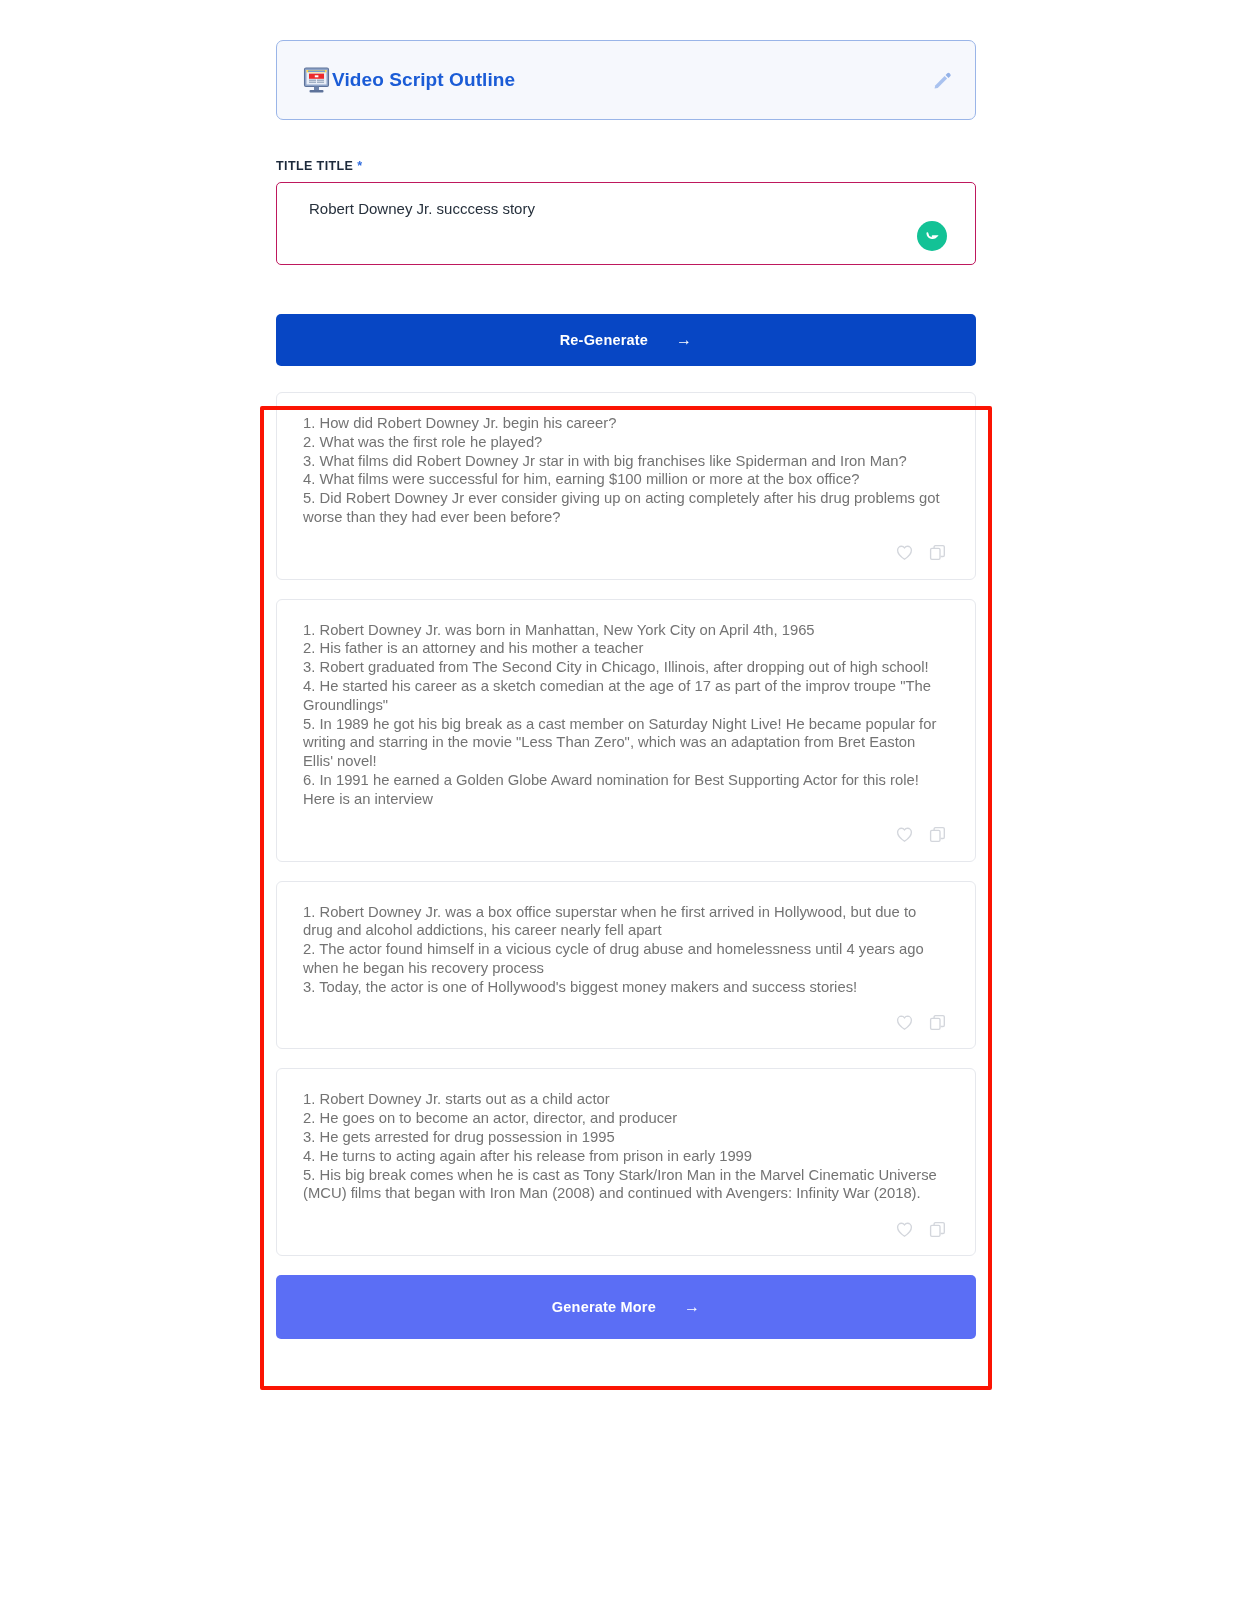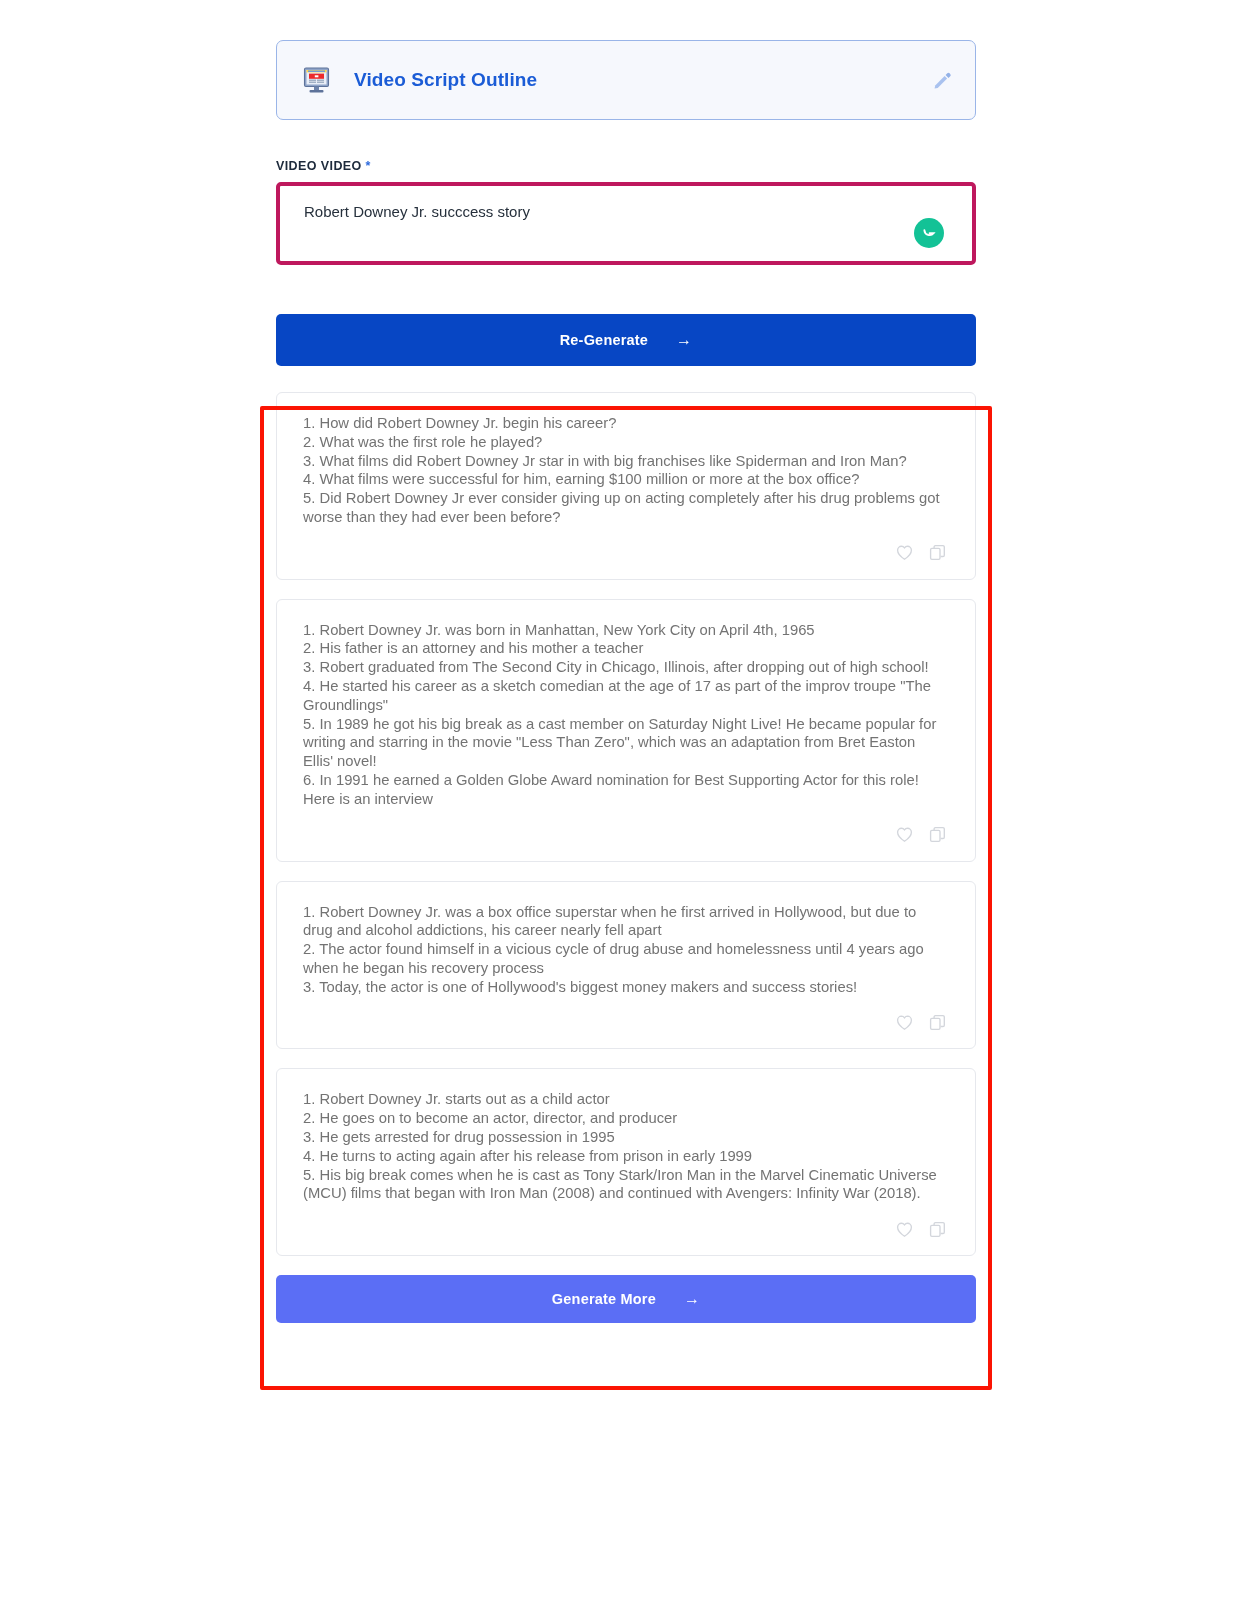--- a/index.html
+++ b/index.html
@@ -28,21 +28,20 @@
     background: #f6f8fd;
     border: 1px solid #9ab5e8;
     border-radius: 7px;
     display: flex;
     align-items: center;
     padding: 0 22px 0 24px;
   }
   .tool-header-left {
     display: flex;
     align-items: center;
-    gap: 22px;
     flex: 1;
   }
   .tool-icon {
     width: 31px; height: 31px;
     position: relative;
     flex: none;
   }
   .tool-title {
     font-size: 19px;
     font-weight: bold;
@@ -58,25 +57,25 @@
     font-weight: bold;
     color: #1d2a3b;
     letter-spacing: .4px;
   }
   .req-star { color: #2f6bdd; font-weight: bold; }
 
   
   .title-box {
     margin-top: 9px;
     height: 83px;
-    border: 4px solid #be185d;
+    border: 1px solid #be185d;
     border-radius: 5px;
     background: #fff;
     position: relative;
-    padding: 16px 24px;
+    padding: 16px 32px;
   }
   .title-value {
     font-size: 15px;
     color: #26303c;
     line-height: 1.3;
   }
   .grammar-badge {
     position: absolute;
     right: 28px; bottom: 13px;
     width: 30px; height: 30px;
@@ -98,21 +97,21 @@
     width: 100%;
     font-family: "Liberation Sans", sans-serif;
     letter-spacing: .2px;
   }
   .btn-regenerate {
     margin-top: 49px;
     height: 52px;
     background: #0746c4;
   }
   .btn-generate-more {
-    height: 48px;
+    height: 64px;
     background: #5b6ef5;
   }
   .btn-arrow { font-size: 16px; font-weight: normal; line-height: 1; }
 
   
   .helper-text {
     margin-top: 24px;
     font-size: 15.5px;
     color: #6e8df0;
     line-height: 1.42;
@@ -183,21 +182,21 @@
     </div>
     <span class="edit-pencil">
       <svg width="22" height="22" viewBox="0 0 22 22">
         <path d="M4.2 16.4 L13.6 7 L16.1 9.5 L6.7 18.9 L3.6 19.5 Z" fill="#a9c2ef"></path>
         <path d="M14.6 6 L16.3 4.3 A1.6 1.6 0 0 1 18.6 4.3 L19.2 4.9 A1.6 1.6 0 0 1 19.2 7.2 L17.5 8.9 Z" fill="#93b2e8"></path>
       </svg>
     </span>
   </div>
 
   <div class="field-label">
-    <span>VIDEO VIDEO</span>
+    <span>TITLE TITLE</span>
     <span class="req-star">*</span>
   </div>
 
   <div class="title-box">
     <div class="title-value">Robert Downey Jr. succcess story</div>
     <span class="grammar-badge">
       <svg width="18" height="18" viewBox="0 0 18 18">
         <path d="M4.4 6.2 A5.2 5.2 0 0 0 13.6 9.2 L9.6 9.2" fill="none" stroke="#ffffff" stroke-width="1.9" stroke-linecap="round"></path>
       </svg>
     </span>

